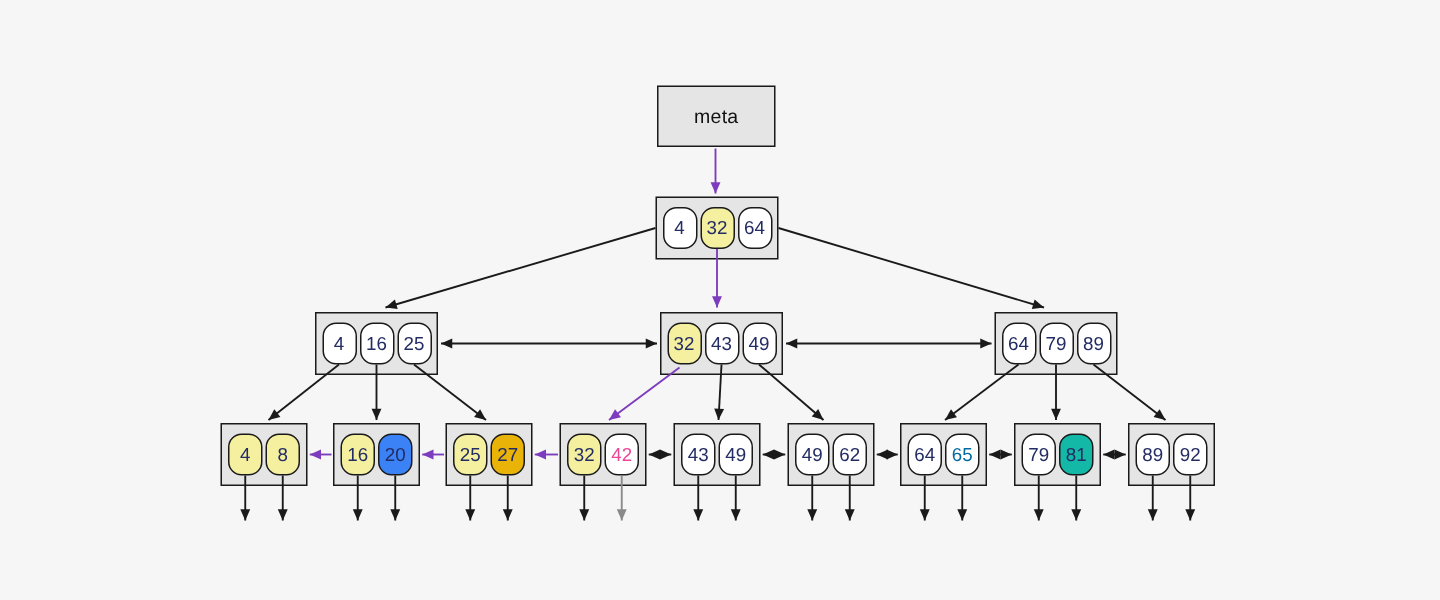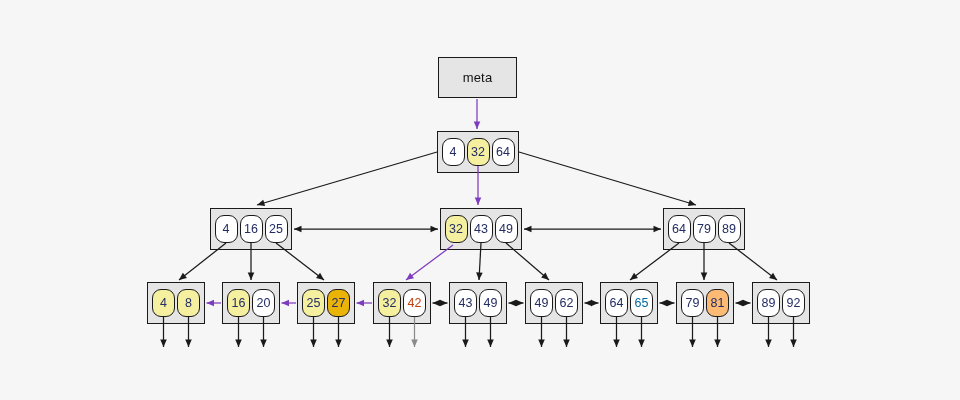--- a/index.html
+++ b/index.html
@@ -143,43 +143,43 @@
       <div class="key" style="background: rgb(255, 255, 255); border-color: rgb(26, 26, 26); color: rgb(35, 44, 99);">64</div>
       <div class="key" style="background: rgb(255, 255, 255); border-color: rgb(26, 26, 26); color: rgb(35, 44, 99);">79</div>
       <div class="key" style="background: rgb(255, 255, 255); border-color: rgb(26, 26, 26); color: rgb(35, 44, 99);">89</div>
     </div>
     <div class="node" style="left: 147px; top: 282px; width: 58px; height: 42px; background: rgb(229, 229, 229); border-color: rgb(26, 26, 26);">
       <div class="key" style="background: rgb(245, 240, 160); border-color: rgb(26, 26, 26); color: rgb(35, 44, 99);">4</div>
       <div class="key" style="background: rgb(245, 240, 160); border-color: rgb(26, 26, 26); color: rgb(35, 44, 99);">8</div>
     </div>
     <div class="node" style="left: 222px; top: 282px; width: 58px; height: 42px; background: rgb(229, 229, 229); border-color: rgb(26, 26, 26);">
       <div class="key" style="background: rgb(245, 240, 160); border-color: rgb(26, 26, 26); color: rgb(35, 44, 99);">16</div>
-      <div class="key" style="background: #ffffff; border-color: rgb(26, 26, 26); color: rgb(35, 44, 99);">20</div>
+      <div class="key" style="background: #3b82f6; border-color: rgb(26, 26, 26); color: rgb(35, 44, 99);">20</div>
     </div>
     <div class="node" style="left: 297px; top: 282px; width: 58px; height: 42px; background: rgb(229, 229, 229); border-color: rgb(26, 26, 26);">
       <div class="key" style="background: rgb(245, 240, 160); border-color: rgb(26, 26, 26); color: rgb(35, 44, 99);">25</div>
       <div class="key" style="background: #eab308; border-color: rgb(26, 26, 26); color: rgb(35, 44, 99);">27</div>
     </div>
     <div class="node" style="left: 373px; top: 282px; width: 58px; height: 42px; background: rgb(229, 229, 229); border-color: rgb(26, 26, 26);">
       <div class="key" style="background: rgb(245, 240, 160); border-color: rgb(26, 26, 26); color: rgb(35, 44, 99);">32</div>
-      <div class="key" style="background: rgb(255, 255, 255); border-color: rgb(26, 26, 26); color: #c2410c;">42</div>
+      <div class="key" style="background: rgb(255, 255, 255); border-color: rgb(26, 26, 26); color: #ec4899;">42</div>
     </div>
     <div class="node" style="left: 449px; top: 282px; width: 58px; height: 42px; background: rgb(229, 229, 229); border-color: rgb(26, 26, 26);">
       <div class="key" style="background: rgb(255, 255, 255); border-color: rgb(26, 26, 26); color: rgb(35, 44, 99);">43</div>
       <div class="key" style="background: rgb(255, 255, 255); border-color: rgb(26, 26, 26); color: rgb(35, 44, 99);">49</div>
     </div>
     <div class="node" style="left: 525px; top: 282px; width: 58px; height: 42px; background: rgb(229, 229, 229); border-color: rgb(26, 26, 26);">
       <div class="key" style="background: rgb(255, 255, 255); border-color: rgb(26, 26, 26); color: rgb(35, 44, 99);">49</div>
       <div class="key" style="background: rgb(255, 255, 255); border-color: rgb(26, 26, 26); color: rgb(35, 44, 99);">62</div>
     </div>
     <div class="node" style="left: 600px; top: 282px; width: 58px; height: 42px; background: rgb(229, 229, 229); border-color: rgb(26, 26, 26);">
       <div class="key" style="background: rgb(255, 255, 255); border-color: rgb(26, 26, 26); color: rgb(35, 44, 99);">64</div>
       <div class="key" style="background: rgb(255, 255, 255); border-color: rgb(26, 26, 26); color: #0369a1;">65</div>
     </div>
     <div class="node" style="left: 676px; top: 282px; width: 58px; height: 42px; background: rgb(229, 229, 229); border-color: rgb(26, 26, 26);">
       <div class="key" style="background: rgb(255, 255, 255); border-color: rgb(26, 26, 26); color: rgb(35, 44, 99);">79</div>
-      <div class="key" style="background: #fdba74; border-color: rgb(26, 26, 26); color: rgb(35, 44, 99);">81</div>
+      <div class="key" style="background: #14b8a6; border-color: rgb(26, 26, 26); color: rgb(35, 44, 99);">81</div>
     </div>
     <div class="node" style="left: 752px; top: 282px; width: 58px; height: 42px; background: rgb(229, 229, 229); border-color: rgb(26, 26, 26);">
       <div class="key" style="background: rgb(255, 255, 255); border-color: rgb(26, 26, 26); color: rgb(35, 44, 99);">89</div>
       <div class="key" style="background: rgb(255, 255, 255); border-color: rgb(26, 26, 26); color: rgb(35, 44, 99);">92</div>
     </div>
   </div>
 
 </body></html>

